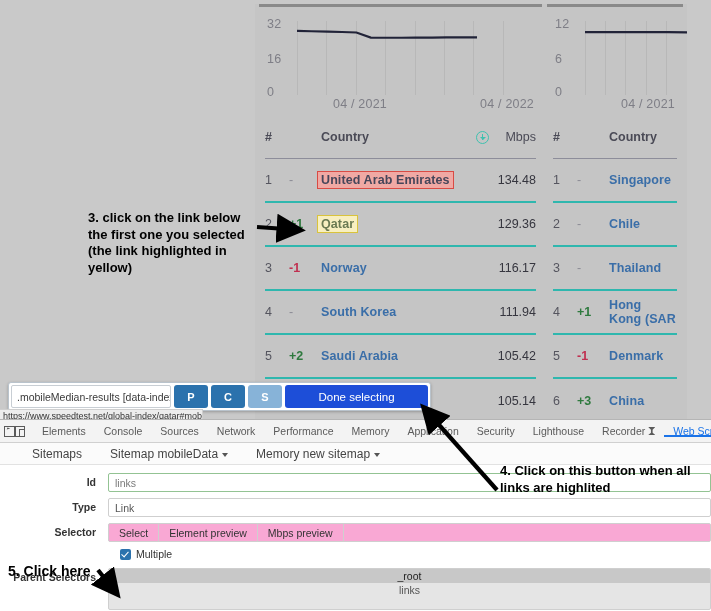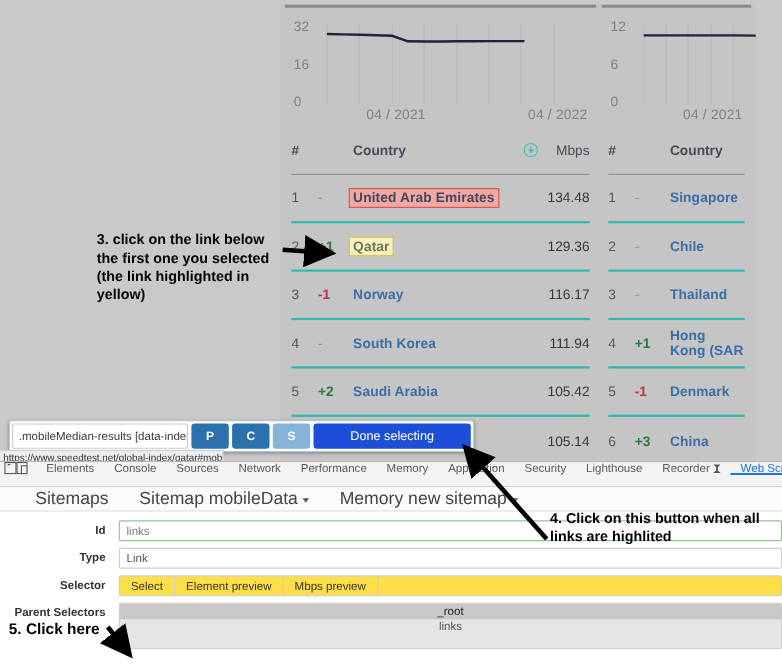--- a/index.html
+++ b/index.html
@@ -57,21 +57,21 @@
   .tbl { position: relative; padding: 0 10px; }
   .thead {
     display: flex; align-items: center; height: 44px;
     font-size: 12.5px; color: #4a4a56; font-weight: 600;
     border-bottom: 1.5px solid #8d8d9a;
   }
   .c-rank { width: 24px; flex: none; }
   .c-delta { width: 26px; flex: none; text-align: left; }
   .c-country { flex: 1 1 auto; padding-left: 6px; }
   .c-val { width: 54px; flex: none; text-align: right; font-weight: 400; color: #36363f; }
-  .mbps { display: flex; align-items: flex-start; gap: 16px; justify-content: flex-end; }
+  .mbps { display: flex; align-items: flex-end; gap: 16px; justify-content: flex-end; }
   .dl-icon {
     width: 13px; height: 13px; border: 1.4px solid #3fc1af; border-radius: 50%;
     position: relative; flex: none;
   }
   .dl-icon:before {
     content: ""; position: absolute; left: 4.4px; top: 2px; width: 1.6px; height: 6px;
     background: #3fc1af;
   }
   .dl-icon:after {
     content: ""; position: absolute; left: 2.6px; top: 5.4px;
@@ -133,21 +133,21 @@
     font-size: 9px; color: #333; line-height: 13px; padding-left: 3px;
     white-space: nowrap; overflow: hidden;
   }
 
   
   .devtools {
     position: absolute; left: 0; top: 419px; width: 711px; height: 192px;
     background: #ffffff; border-top: 1px solid #b5b5b5;
   }
   .dt-tabs {
-    height: 23px; display: flex; align-items: flex-start;
+    height: 23px; display: flex; align-items: center;
     border-bottom: 1px solid #d0d0d0; background: #f3f3f3; padding-left: 4px;
   }
   .dt-ico {
     width: 22px; display: flex; align-items: center; justify-content: center;
   }
   .insp-glyph { width: 11px; height: 11px; position: relative; }
   .insp-glyph i {
     position: absolute; width: 11px; height: 11px;
     border: 1.2px solid #5a5a5a; border-top-color: #5a5a5a;
   }
@@ -172,42 +172,42 @@
   .rec-dot {
     width: 7px; height: 8px; background: #5a5a5a; flex: none;
     clip-path: polygon(0 0,100% 0,62% 35%,62% 72%,100% 100%,0 100%,38% 72%,38% 35%);
   }
 
   .ws-subbar {
     height: 22px; display: flex; align-items: center; gap: 0;
     border-bottom: 1px solid #e2e2e2; background: #fbfbfb; padding-left: 18px;
   }
   .ws-item {
-    font-size: 16px; color: #444; padding: 0 14px; white-space: nowrap;
+    font-size: 12px; color: #444; padding: 0 14px; white-space: nowrap;
   }
   .caret {
     display: inline-block; width: 0; height: 0; margin-left: 4px;
     border-left: 3.5px solid transparent; border-right: 3.5px solid transparent;
     border-top: 4px solid #555; vertical-align: 1px;
   }
 
   
   .form { position: relative; padding-top: 8px; }
   .frow { display: flex; align-items: flex-start; margin-bottom: 6px; }
   .flabel {
     width: 108px; flex: none; text-align: right; padding-right: 12px;
     font-size: 10.5px; font-weight: 700; color: #333; line-height: 19px;
   }
   .fctl { flex: 1 1 auto; }
   .finput {
     height: 19px; border: 1px solid #93c393; border-radius: 2px; background: #fff;
     font-size: 10.5px; color: #7a7a7a; padding: 0 6px; line-height: 18px;
   }
   .finput.plain { border-color: #cfcfcf; color: #555; }
-  .seg { display: flex; height: 19px; border: 1px solid #cfcfcf; border-radius: 2px; background:#fde047; }
+  .seg { display: flex; height: 19px; border: 1px solid #cfcfcf; border-radius: 2px; background:#f9a8d4; }
   .seg > span {
     font-size: 10.5px; color: #333; padding: 0 10px; line-height: 18px;
     border-right: 1px solid #cfcfcf;
   }
   .seg > span:last-child { border-right: none; flex: 1 1 auto; }
   .chk-row { display: flex; align-items: center; gap: 5px; margin: 4px 0 8px 120px; }
   .chk {
     width: 11px; height: 11px; background: #2b72ad; border-radius: 2px;
     position: relative; flex: none;
   }
@@ -442,20 +442,24 @@
         <div class="flabel">Selector</div>
         <div class="fctl">
           <div class="seg">
             <span>Select</span>
             <span>Element preview</span>
             <span>Mbps preview</span>
             <span></span>
           </div>
         </div>
       </div>
+      <div class="chk-row">
+        <span class="chk"></span>
+        <span class="chk-lbl">Multiple</span>
+      </div>
       <div class="frow">
         <div class="flabel">Parent Selectors</div>
         <div class="fctl">
           <div class="multisel">
             <div class="ms-opt selected">_root</div>
             <div class="ms-opt">links</div>
           </div>
         </div>
       </div>
 

